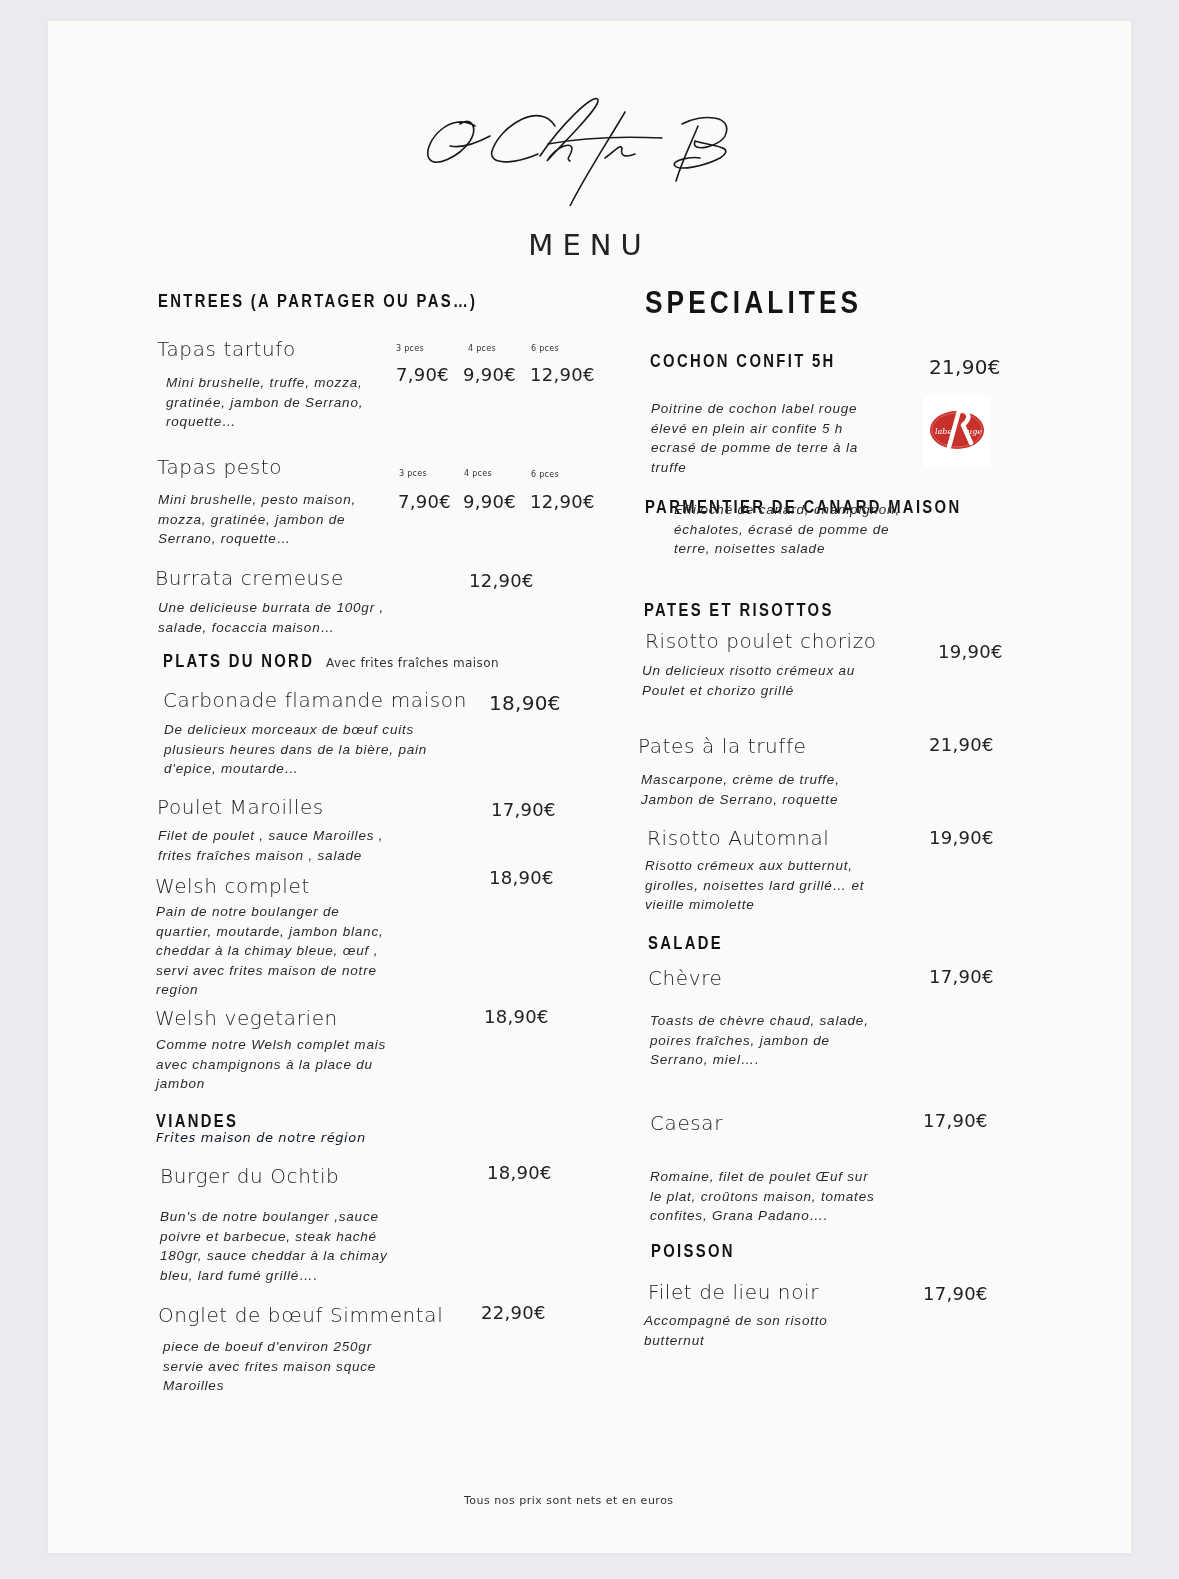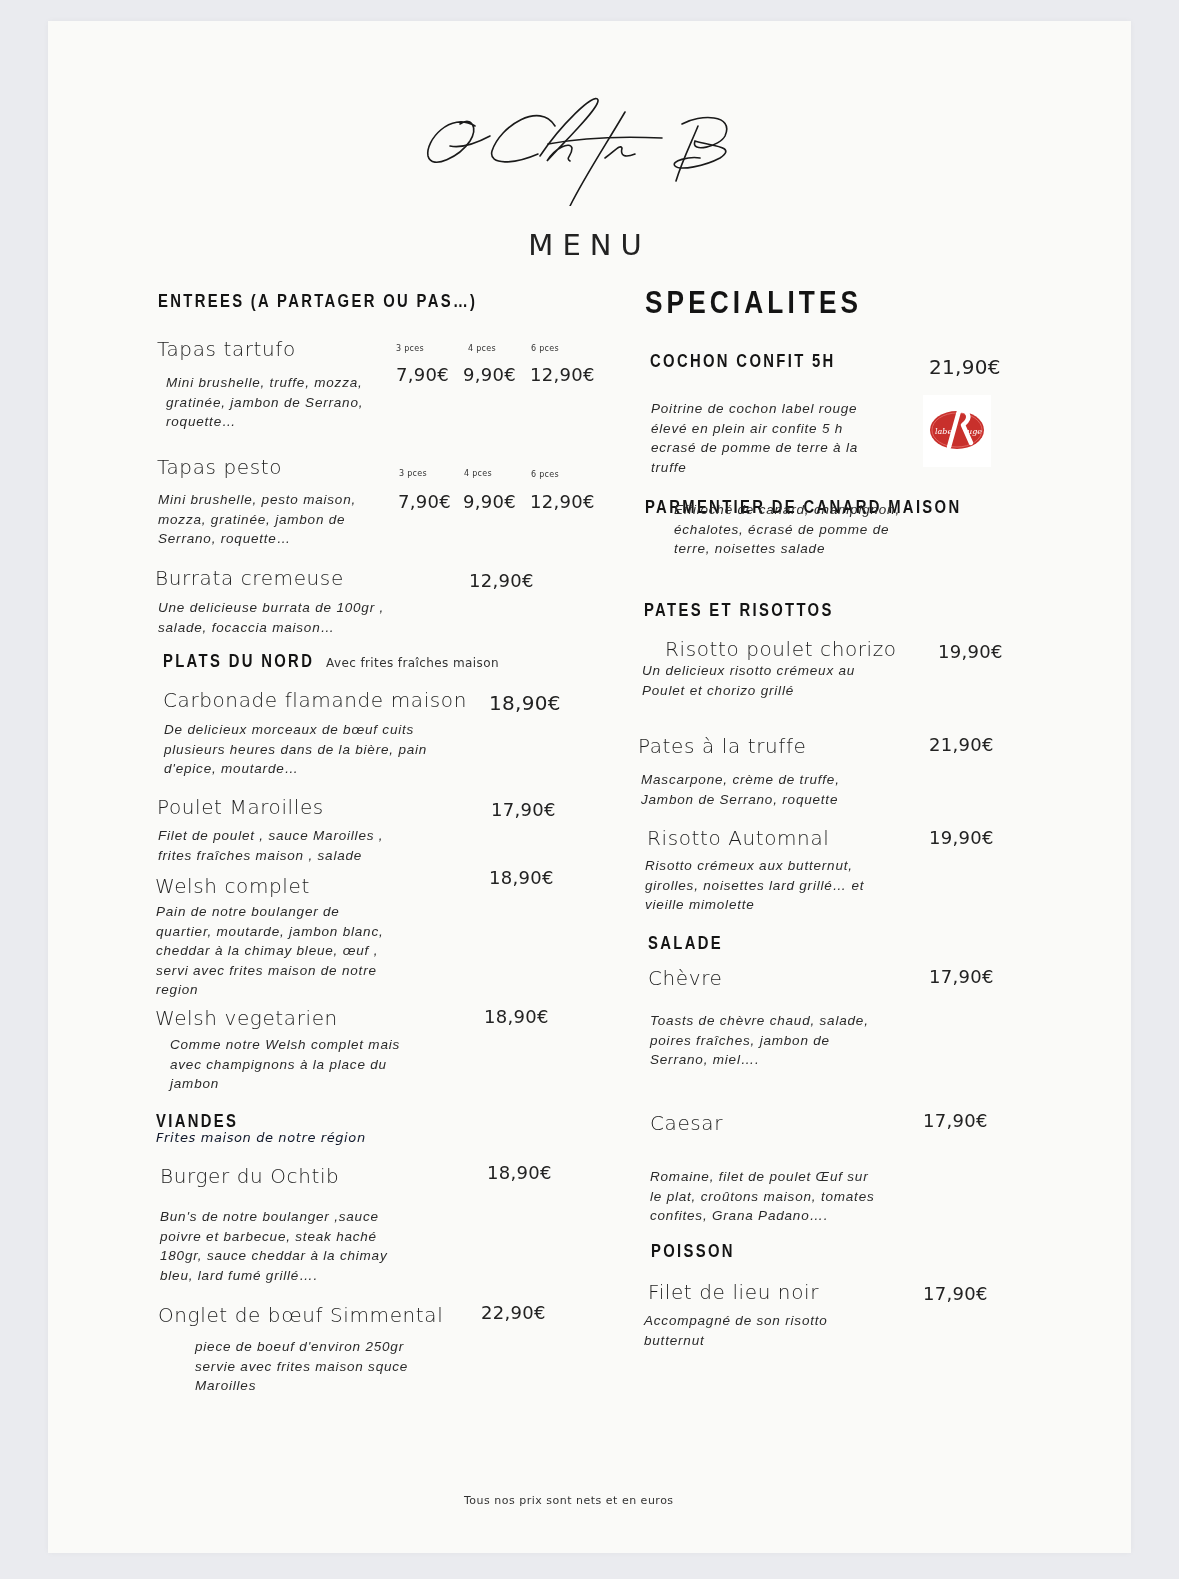--- a/index.html
+++ b/index.html
@@ -138,37 +138,37 @@
 <div class="abs dish" style="left:155px; top:874px;">Welsh complet</div>
 <div class="abs price" style="left:489px; top:867px;">18,90€</div>
 <div class="abs desc" style="left:156px; top:902px;">Pain de notre boulanger de
 quartier, moutarde, jambon blanc,
 cheddar à la chimay bleue, œuf ,
 servi avec frites maison  de notre
 region</div>
 
 <div class="abs dish" style="left:155px; top:1006px;">Welsh vegetarien</div>
 <div class="abs price" style="left:484px; top:1006px;">18,90€</div>
-<div class="abs desc" style="left:170px; top:1035px;">Comme notre Welsh complet mais
+<div class="abs desc" style="left:156px; top:1035px;">Comme notre Welsh complet mais
 avec champignons à la place du
 jambon</div>
 
 <div class="abs sec sec-sm" style="left:156px; top:1110px;">VIANDES</div>
 <div class="abs note-it" style="left:156px; top:1130px;">Frites maison de notre région</div>
 
 <div class="abs dish" style="left:160px; top:1164px;">Burger du Ochtib</div>
 <div class="abs price" style="left:487px; top:1162px;">18,90€</div>
 <div class="abs desc" style="left:160px; top:1207px;">Bun's de notre boulanger ,sauce
 poivre et barbecue, steak haché
 180gr, sauce cheddar à la chimay
 bleu, lard fumé grillé….</div>
 
 <div class="abs dish" style="left:158px; top:1303px;">Onglet de bœuf Simmental</div>
 <div class="abs price" style="left:481px; top:1302px;">22,90€</div>
-<div class="abs desc" style="left:163px; top:1337px;margin-left:32px;">piece de boeuf d'environ 250gr
+<div class="abs desc" style="left:163px; top:1337px;">piece de boeuf d'environ 250gr
 servie avec frites maison squce
 Maroilles</div>
 
 <div class="abs sec sec-lg" style="left:645px; top:284px;">SPECIALITES</div>
 
 <div class="abs sec sec-sm" style="left:650px; top:350px;">COCHON CONFIT 5H</div>
 <div class="abs price price-lg" style="left:929px; top:355px;">21,90€</div>
 <div class="abs desc" style="left:651px; top:399px;">Poitrine de cochon label rouge
 élevé en plein air confite 5 h
 ecrasé de pomme de terre à la
@@ -184,21 +184,21 @@
   </svg>
 </div>
 
 <div class="abs sec sec-sm" style="left:645px; top:496px;">PARMENTIER DE CANARD MAISON</div>
 <div class="abs desc" style="left:644px; top:500px;margin-left:30px;">Effiloché de canard, champignon,
 échalotes, écrasé de pomme de
 terre, noisettes salade</div>
 
 <div class="abs sec sec-sm" style="left:644px; top:599px;">PATES ET RISOTTOS</div>
 
-<div class="abs dish" style="left:665px; top:629px;margin-top:8px;">Risotto poulet chorizo</div>
+<div class="abs dish" style="left:645px; top:629px;">Risotto poulet chorizo</div>
 <div class="abs price" style="left:938px; top:641px;">19,90€</div>
 <div class="abs desc" style="left:642px; top:661px;">Un delicieux risotto crémeux au
 Poulet et chorizo grillé</div>
 
 <div class="abs dish" style="left:638px; top:734px;">Pates à la truffe</div>
 <div class="abs price" style="left:929px; top:734px;">21,90€</div>
 <div class="abs desc" style="left:641px; top:770px;">Mascarpone, crème de truffe,
 Jambon de Serrano, roquette</div>
 
 <div class="abs dish" style="left:647px; top:826px;">Risotto Automnal</div>

